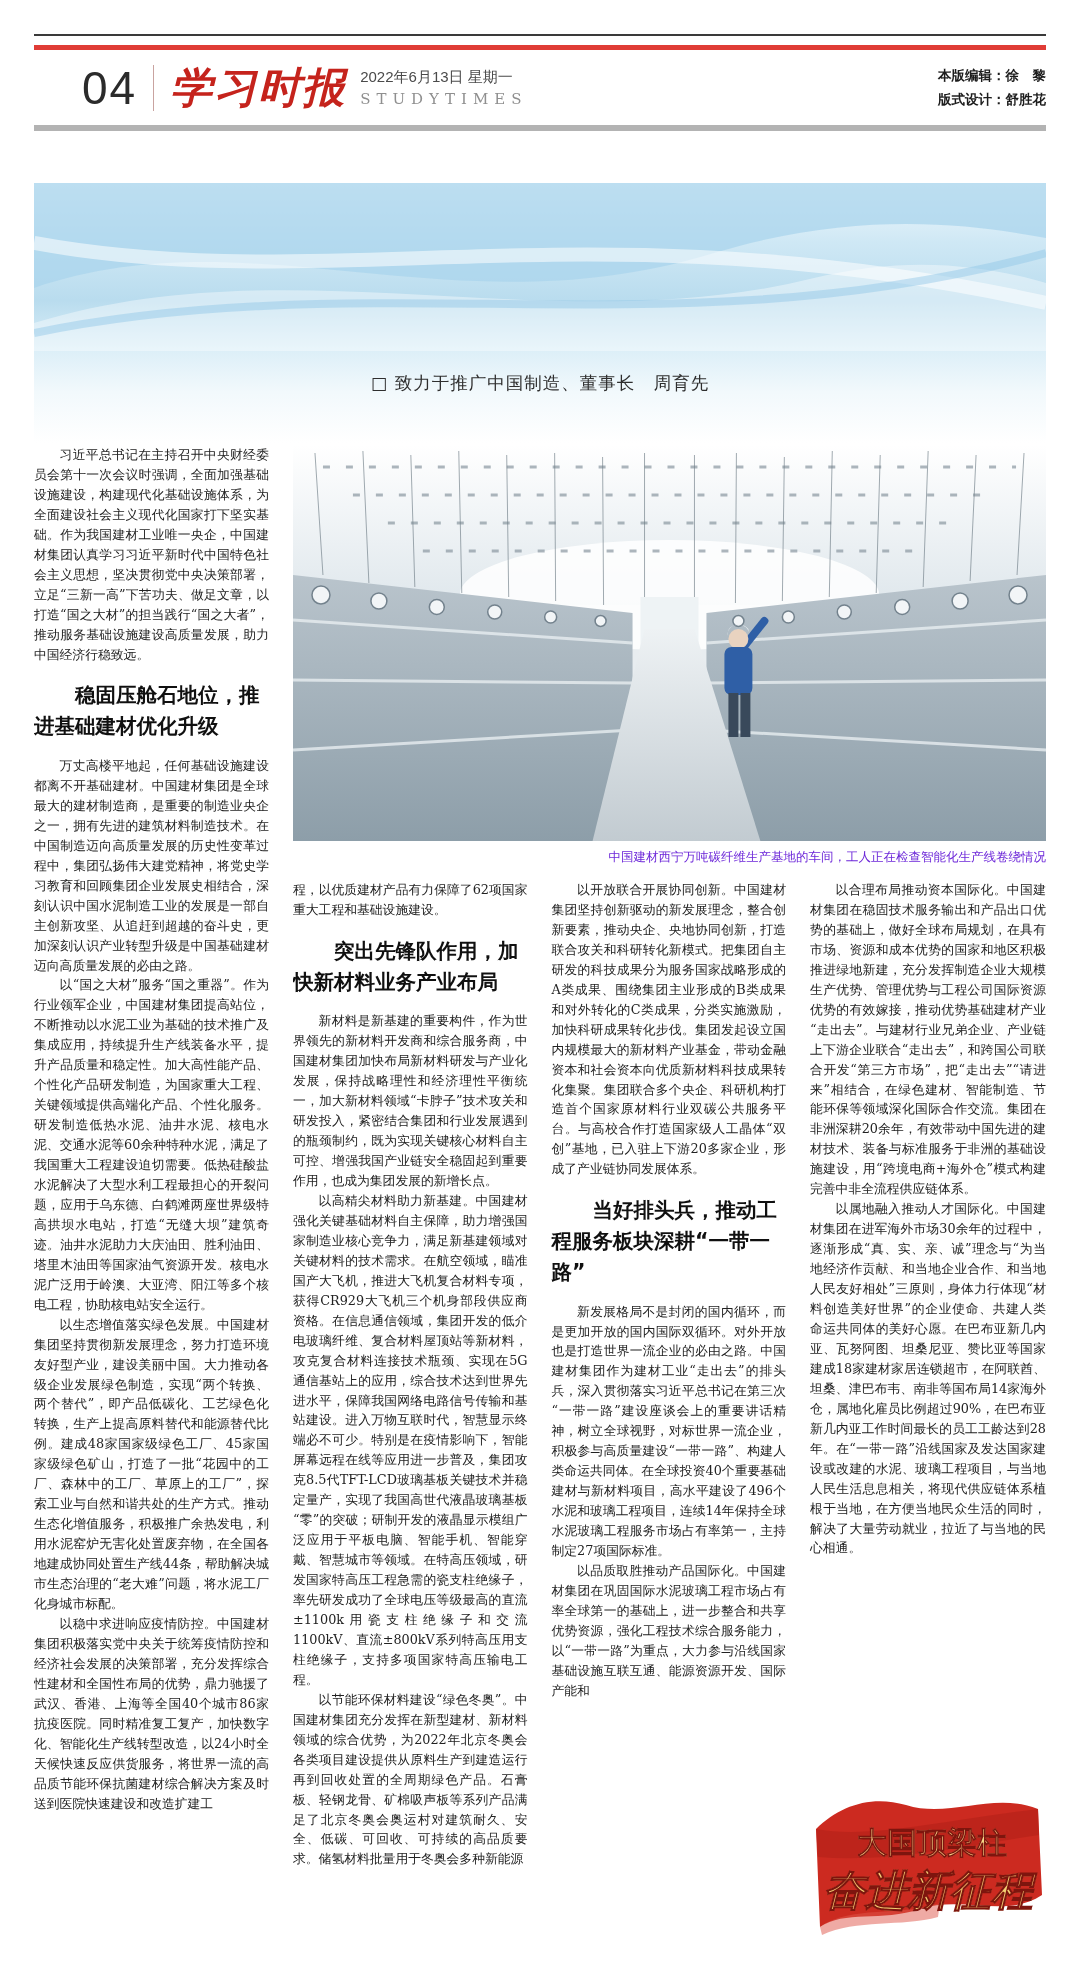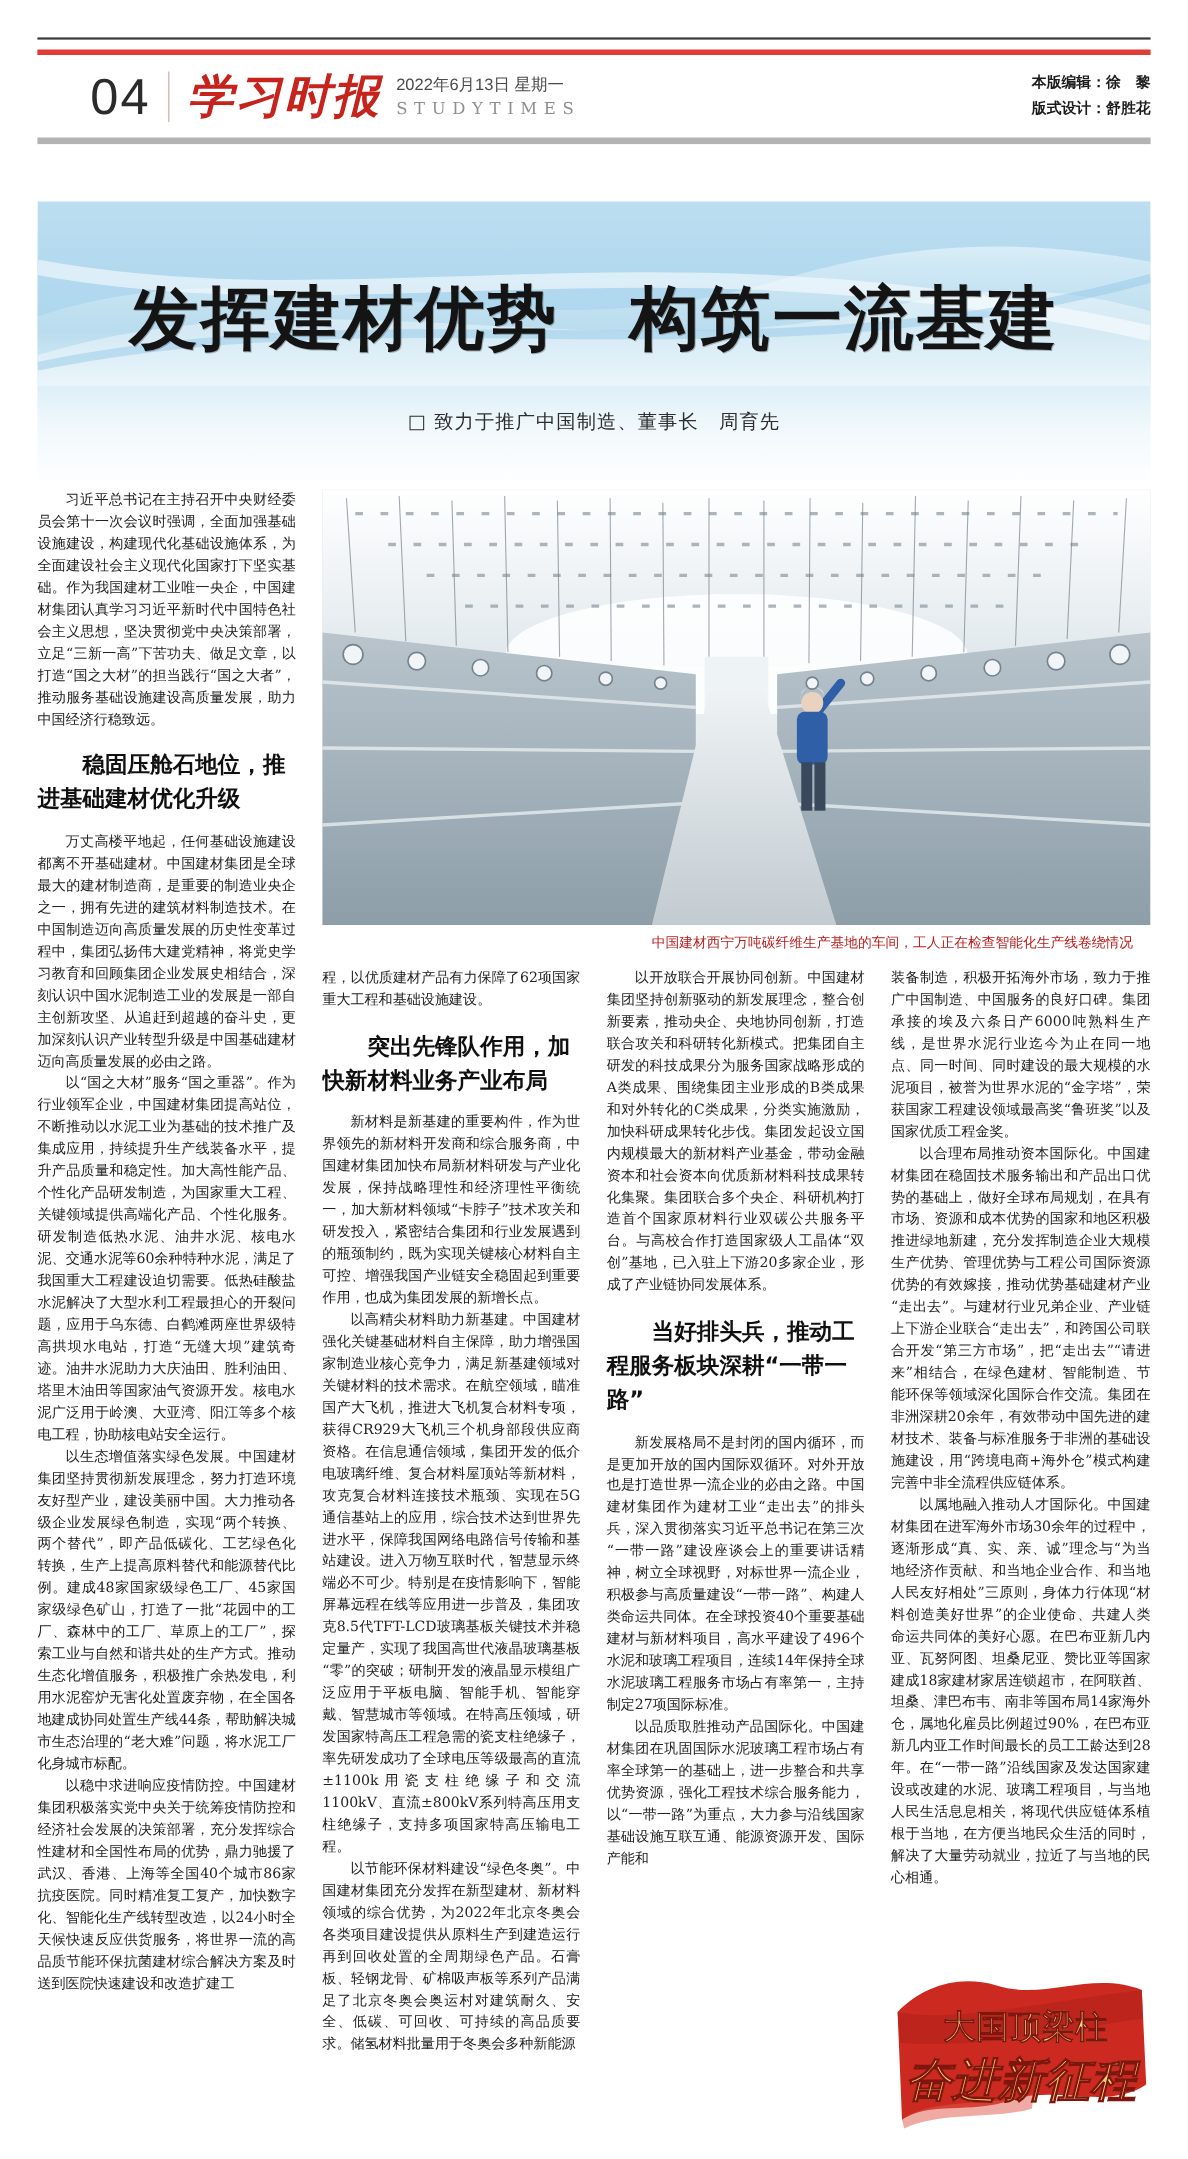--- a/index.html
+++ b/index.html
@@ -28,21 +28,21 @@
   .byline{text-align:center;padding-top:20px;font-size:17.5px;color:#2e2e2e;letter-spacing:1px;}
   .body{display:flex;gap:24px;margin-top:2px;height:1500px;overflow:hidden;}
   .col{width:235px;flex:none;font-size:12.8px;line-height:1.56;color:#222;text-align:justify;}
   .col p{margin:0;text-indent:2em;}
   .col p.cont{text-indent:0;}
   .subhead{font-family:"DejaVu Sans",sans-serif;font-size:20.5px;line-height:1.5;font-weight:bold;
            color:#101010;margin:16px 0 14px;text-indent:2em;text-align:left;}
   .right-wrap{flex:1;display:flex;flex-direction:column;min-width:0;}
   .photo-box{height:396px;background:#dfe5e9;}
   .photo-box svg{display:block;width:100%;height:100%;}
-  .caption{text-align:right;font-size:12.5px;color:#b91c1c;margin:8px 16px 14px;}
+  .caption{text-align:right;font-size:12.5px;color:#6d28d9;margin:8px 0 14px;}
   .cols3{display:flex;gap:24px;flex:1;overflow:hidden;}
   .cols3 .col{flex:1;width:auto;}
   .col4{display:flex;flex-direction:column;}
   .flag-wrap{margin-top:auto;padding-top:14px;}
   .flag-wrap svg{display:block;width:236px;height:168px;margin-left:auto;}
 </style>
 </head>
 <body>
 
 <div class="page">
@@ -65,21 +65,20 @@
   </div>
   <div class="grayline"></div>
 
   <div class="banner">
     <svg viewBox="0 0 1012 168" preserveAspectRatio="none">
       <path d="M0,105 C220,30 420,150 680,70 C820,28 930,40 1012,55 L1012,0 L0,0 Z" fill="#a9d4ec" opacity="0.75"></path>
       <path d="M0,140 C260,60 520,160 780,95 C880,70 960,85 1012,100 L1012,168 L0,168 Z" fill="#ffffff" opacity="0.40"></path>
       <path d="M0,60 C300,115 560,20 1012,120" stroke="#ffffff" stroke-width="14" fill="none" opacity="0.55"></path>
       <path d="M0,150 C340,80 650,170 1012,70" stroke="#8ec6e6" stroke-width="8" fill="none" opacity="0.45"></path>
     </svg>
-    <div class="headline">发挥建材优势　构筑一流基建</div>
   </div>
   <div class="byline-strip">
     <div class="byline">□ 致力于推广中国制造、董事长　周育先</div>
   </div>
 
   <div class="body">
 
     <div class="col">
       <p>习近平总书记在主持召开中央财经委员会第十一次会议时强调，全面加强基础设施建设，构建现代化基础设施体系，为全面建设社会主义现代化国家打下坚实基础。作为我国建材工业唯一央企，中国建材集团认真学习习近平新时代中国特色社会主义思想，坚决贯彻党中央决策部署，立足“三新一高”下苦功夫、做足文章，以打造“国之大材”的担当践行“国之大者”，推动服务基础设施建设高质量发展，助力中国经济行稳致远。</p>
       <div class="subhead">稳固压舱石地位，推进基础建材优化升级</div>
@@ -179,21 +178,20 @@
           <p>以高精尖材料助力新基建。中国建材强化关键基础材料自主保障，助力增强国家制造业核心竞争力，满足新基建领域对关键材料的技术需求。在航空领域，瞄准国产大飞机，推进大飞机复合材料专项，获得CR929大飞机三个机身部段供应商资格。在信息通信领域，集团开发的低介电玻璃纤维、复合材料屋顶站等新材料，攻克复合材料连接技术瓶颈、实现在5G通信基站上的应用，综合技术达到世界先进水平，保障我国网络电路信号传输和基站建设。进入万物互联时代，智慧显示终端必不可少。特别是在疫情影响下，智能屏幕远程在线等应用进一步普及，集团攻克8.5代TFT-LCD玻璃基板关键技术并稳定量产，实现了我国高世代液晶玻璃基板“零”的突破；研制开发的液晶显示模组广泛应用于平板电脑、智能手机、智能穿戴、智慧城市等领域。在特高压领域，研发国家特高压工程急需的瓷支柱绝缘子，率先研发成功了全球电压等级最高的直流±1100k用瓷支柱绝缘子和交流1100kV、直流±800kV系列特高压用支柱绝缘子，支持多项国家特高压输电工程。</p>
           <p>以节能环保材料建设“绿色冬奥”。中国建材集团充分发挥在新型建材、新材料领域的综合优势，为2022年北京冬奥会各类项目建设提供从原料生产到建造运行再到回收处置的全周期绿色产品。石膏板、轻钢龙骨、矿棉吸声板等系列产品满足了北京冬奥会奥运村对建筑耐久、安全、低碳、可回收、可持续的高品质要求。储氢材料批量用于冬奥会多种新能源</p>
         </div>
         <div class="col">
           <p>以开放联合开展协同创新。中国建材集团坚持创新驱动的新发展理念，整合创新要素，推动央企、央地协同创新，打造联合攻关和科研转化新模式。把集团自主研发的科技成果分为服务国家战略形成的A类成果、围绕集团主业形成的B类成果和对外转化的C类成果，分类实施激励，加快科研成果转化步伐。集团发起设立国内规模最大的新材料产业基金，带动金融资本和社会资本向优质新材料科技成果转化集聚。集团联合多个央企、科研机构打造首个国家原材料行业双碳公共服务平台。与高校合作打造国家级人工晶体“双创”基地，已入驻上下游20多家企业，形成了产业链协同发展体系。</p>
           <div class="subhead">当好排头兵，推动工程服务板块深耕“一带一路”</div>
           <p>新发展格局不是封闭的国内循环，而是更加开放的国内国际双循环。对外开放也是打造世界一流企业的必由之路。中国建材集团作为建材工业“走出去”的排头兵，深入贯彻落实习近平总书记在第三次“一带一路”建设座谈会上的重要讲话精神，树立全球视野，对标世界一流企业，积极参与高质量建设“一带一路”、构建人类命运共同体。在全球投资40个重要基础建材与新材料项目，高水平建设了496个水泥和玻璃工程项目，连续14年保持全球水泥玻璃工程服务市场占有率第一，主持制定27项国际标准。</p>
           <p>以品质取胜推动产品国际化。中国建材集团在巩固国际水泥玻璃工程市场占有率全球第一的基础上，进一步整合和共享优势资源，强化工程技术综合服务能力，以“一带一路”为重点，大力参与沿线国家基础设施互联互通、能源资源开发、国际产能和</p>
         </div>
         <div class="col col4">
-          <p class="cont">装备制造，积极开拓海外市场，致力于推广中国制造、中国服务的良好口碑。集团承接的埃及六条日产6000吨熟料生产线，是世界水泥行业迄今为止在同一地点、同一时间、同时建设的最大规模的水泥项目，被誉为世界水泥的“金字塔”，荣获国家工程建设领域最高奖“鲁班奖”以及国家优质工程金奖。</p>
           <p>以合理布局推动资本国际化。中国建材集团在稳固技术服务输出和产品出口优势的基础上，做好全球布局规划，在具有市场、资源和成本优势的国家和地区积极推进绿地新建，充分发挥制造企业大规模生产优势、管理优势与工程公司国际资源优势的有效嫁接，推动优势基础建材产业“走出去”。与建材行业兄弟企业、产业链上下游企业联合“走出去”，和跨国公司联合开发“第三方市场”，把“走出去”“请进来”相结合，在绿色建材、智能制造、节能环保等领域深化国际合作交流。集团在非洲深耕20余年，有效带动中国先进的建材技术、装备与标准服务于非洲的基础设施建设，用“跨境电商+海外仓”模式构建完善中非全流程供应链体系。</p>
           <p>以属地融入推动人才国际化。中国建材集团在进军海外市场30余年的过程中，逐渐形成“真、实、亲、诚”理念与“为当地经济作贡献、和当地企业合作、和当地人民友好相处”三原则，身体力行体现“材料创造美好世界”的企业使命、共建人类命运共同体的美好心愿。在巴布亚新几内亚、瓦努阿图、坦桑尼亚、赞比亚等国家建成18家建材家居连锁超市，在阿联酋、坦桑、津巴布韦、南非等国布局14家海外仓，属地化雇员比例超过90%，在巴布亚新几内亚工作时间最长的员工工龄达到28年。在“一带一路”沿线国家及发达国家建设或改建的水泥、玻璃工程项目，与当地人民生活息息相关，将现代供应链体系植根于当地，在方便当地民众生活的同时，解决了大量劳动就业，拉近了与当地的民心相通。</p>
           <div class="flag-wrap">
             <svg viewBox="0 0 236 168">
               <path d="M6,52 C30,28 62,18 96,28 C140,42 182,14 228,32 L232,118 C196,142 152,118 110,132 C72,145 34,133 10,150 Z" fill="#cc2a20"></path>
               <path d="M6,52 C60,62 130,44 228,32 L229,58 C160,68 80,86 8,80 Z" fill="#b52218" opacity="0.65"></path>
               <path d="M10,150 C40,128 90,140 130,126 L128,140 C92,150 46,142 12,158 Z" fill="#e0564a" opacity="0.5"></path>
               <text x="122" y="76" text-anchor="middle" font-family="DejaVu Serif, serif" font-weight="bold" font-size="30" fill="#f6d989" stroke="#7e150e" stroke-width="0.6">大国顶梁柱</text>
               <text x="118" y="128" text-anchor="middle" font-family="DejaVu Serif, serif" font-weight="bold" font-style="italic" font-size="42" fill="#f3cf72" stroke="#7e150e" stroke-width="0.8">奋进新征程</text>
             </svg>

